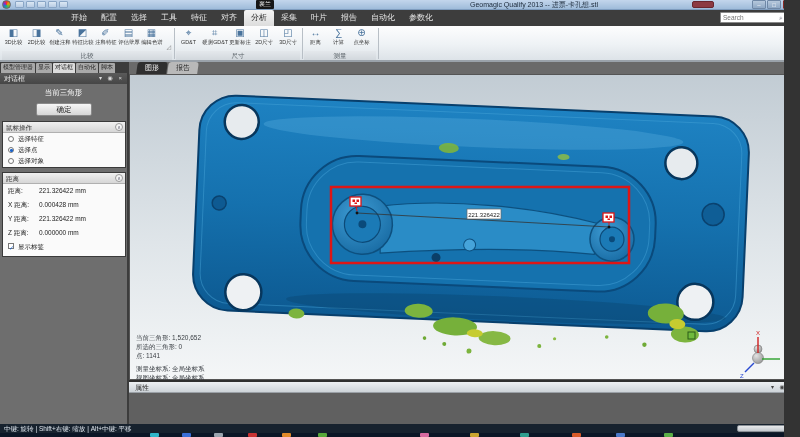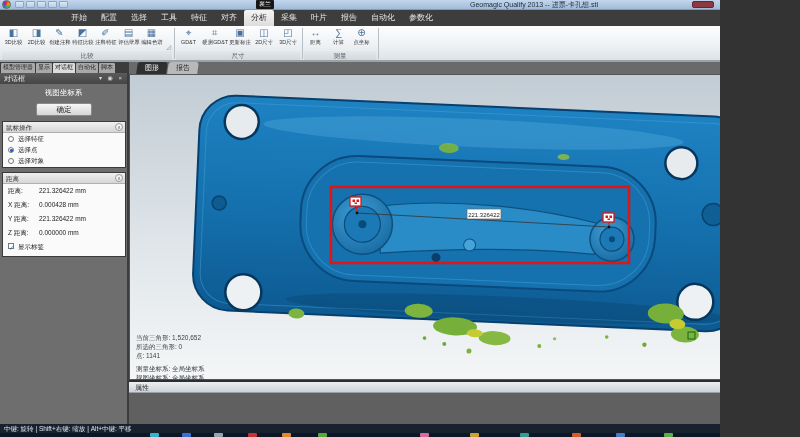--- a/index.html
+++ b/index.html
@@ -1,18 +1,18 @@
 <!DOCTYPE html>
 <html><head>
 <meta charset="utf-8">
 <style>
   * { margin:0; padding:0; box-sizing:border-box; }
   html,body { background:#333; }
   #root {
-    position:relative; width:720px; height:437px; overflow:hidden;
+    position:relative; width:784px; height:437px; overflow:hidden;
     font-family:"Liberation Sans","DejaVu Sans",sans-serif;
     background:#6e6e6e; user-select:none;
   }
   
   .titlebar { position:absolute; left:0; top:0; width:800px; height:10px;
     background:linear-gradient(180deg,#c3d6ec,#9fbcda); border-bottom:1px solid #7e9cbe; }
   .logo { position:absolute; left:2px; top:0px; width:9px; height:9px; border-radius:50%;
     background:conic-gradient(#e33,#e90,#7b3,#2a8,#27c,#92c,#e33); border:1px solid #666; }
   .qatbtn { position:absolute; top:1px; width:9px; height:7px; background:linear-gradient(#dce8f4,#b9cde4);
     border:1px solid #8aa6c6; border-radius:1px; }
@@ -227,21 +227,21 @@
       <span class="lp-tab">脚本</span>
     </div>
     <div class="lp-title">
       <span>对话框</span>
       <span class="ticons">
         <span>▾</span>
         <span>◉</span>
         <span>×</span>
       </span>
     </div>
-    <div class="lp-heading">视图坐标系</div>
+    <div class="lp-heading">当前三角形</div>
     <div class="okbtn">确定</div>
 
     <div class="wbox" style="top:59px;height:47px">
       <div class="wbox-h">
         <span>鼠标操作</span>
         <span class="collapse">∧</span>
       </div>
       <div class="optrow"><span class="radio"></span><span>选择特征</span></div>
       <div class="optrow"><span class="radio sel"></span><span>选择点</span></div>
       <div class="optrow"><span class="radio"></span><span>选择对象</span></div>

